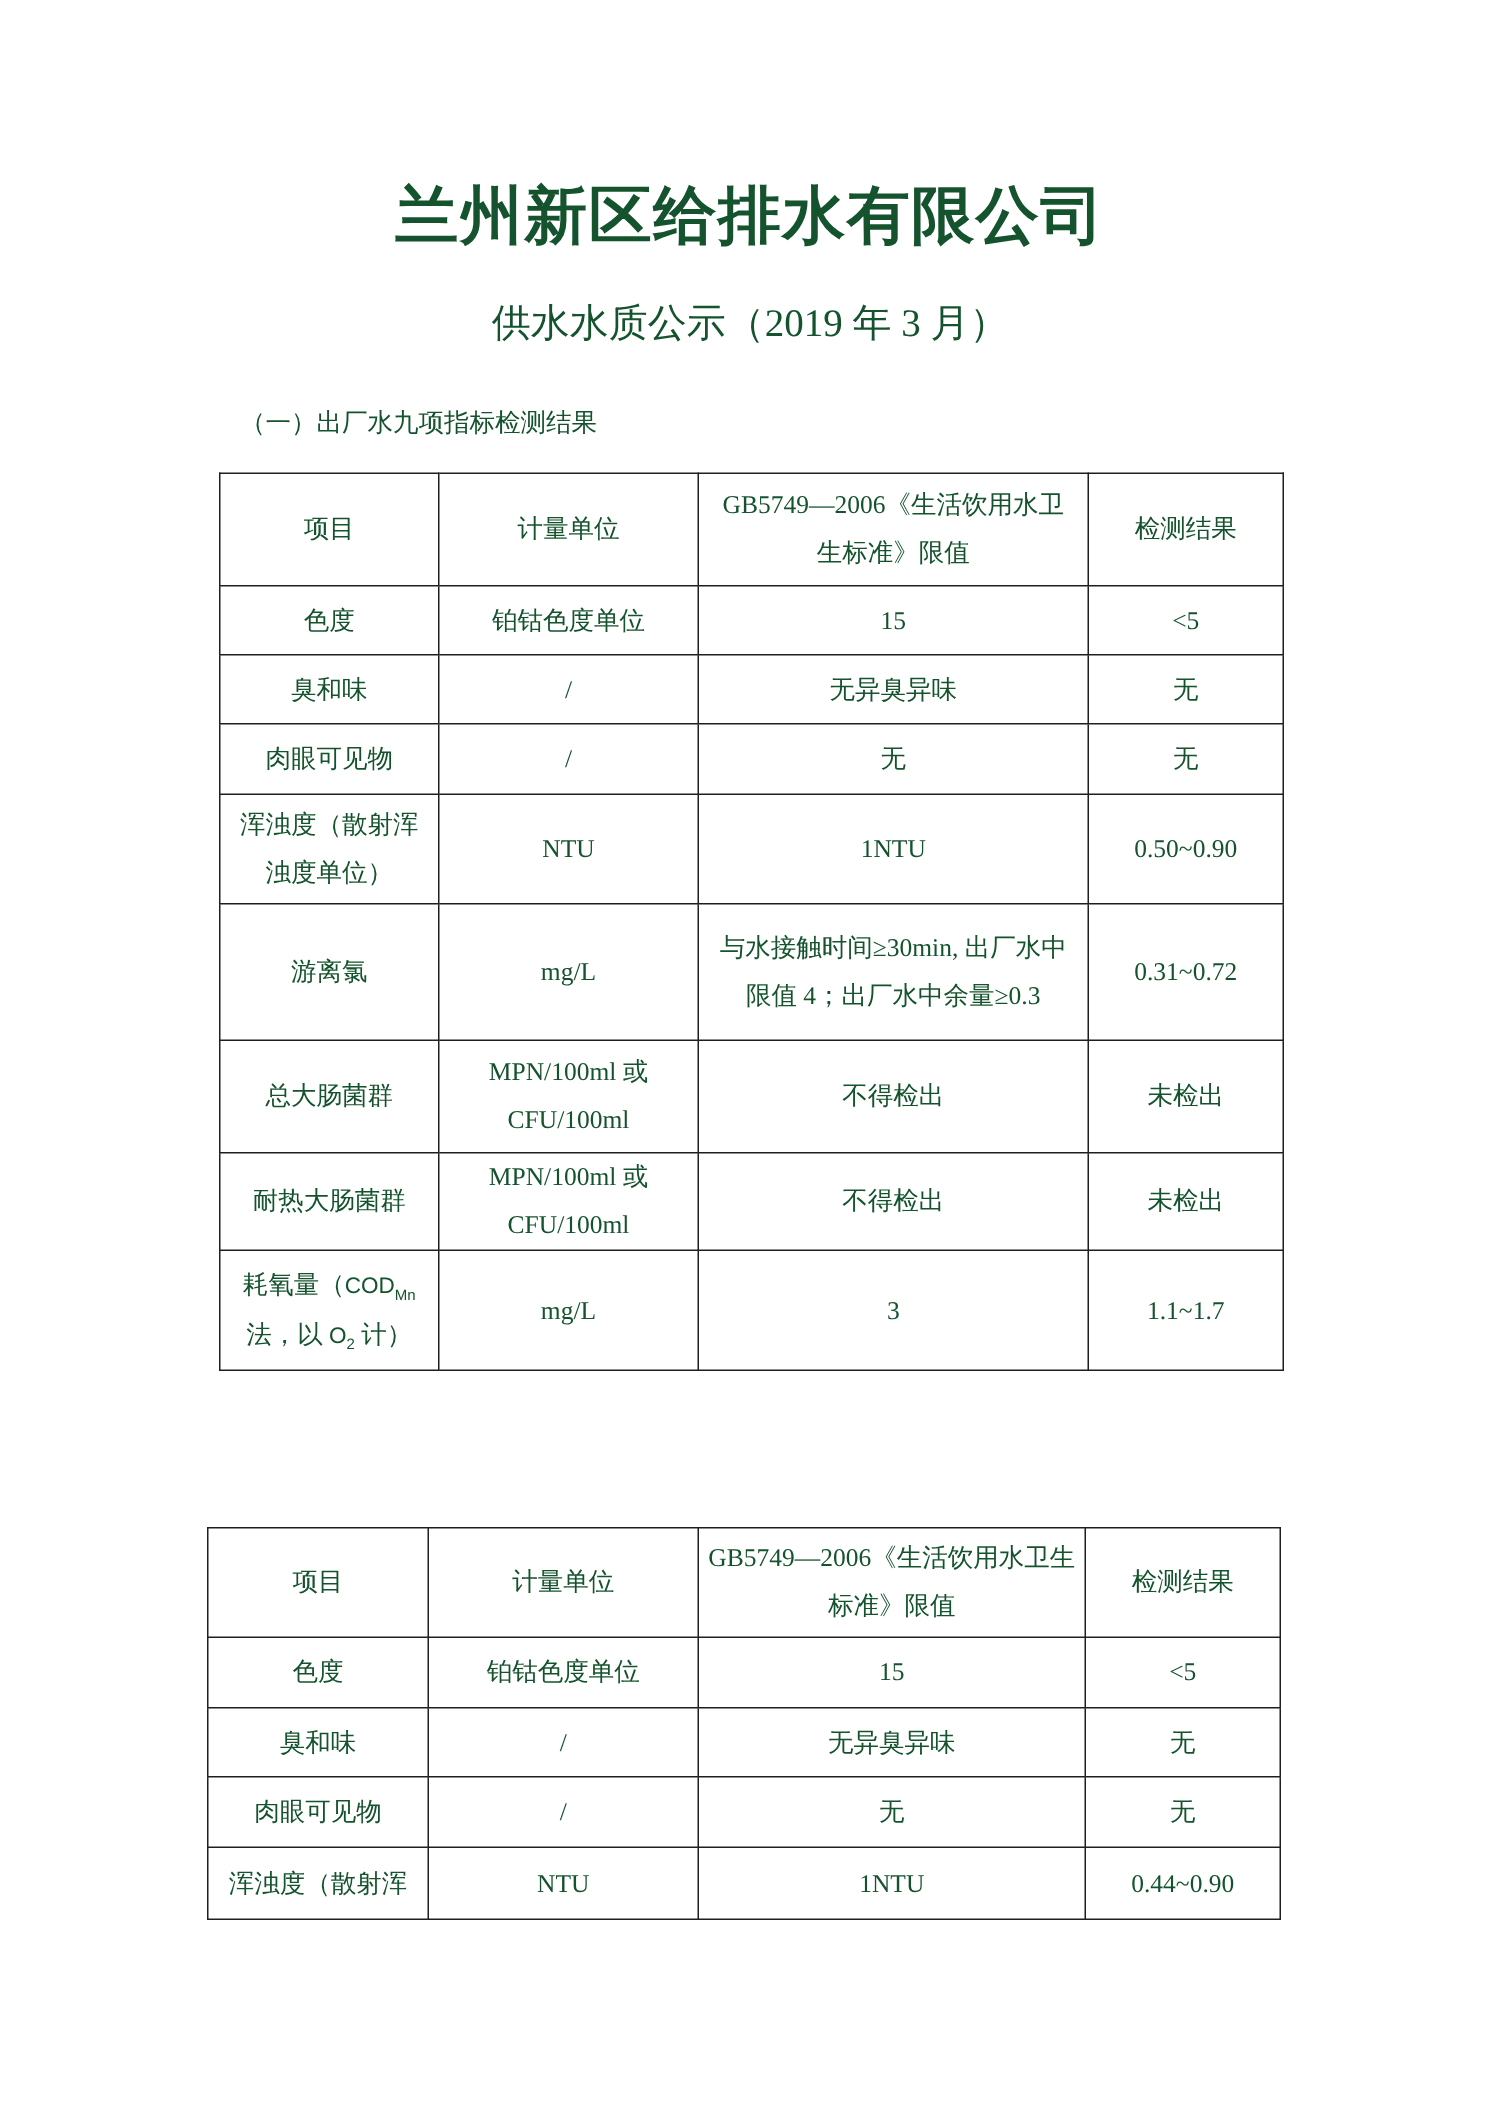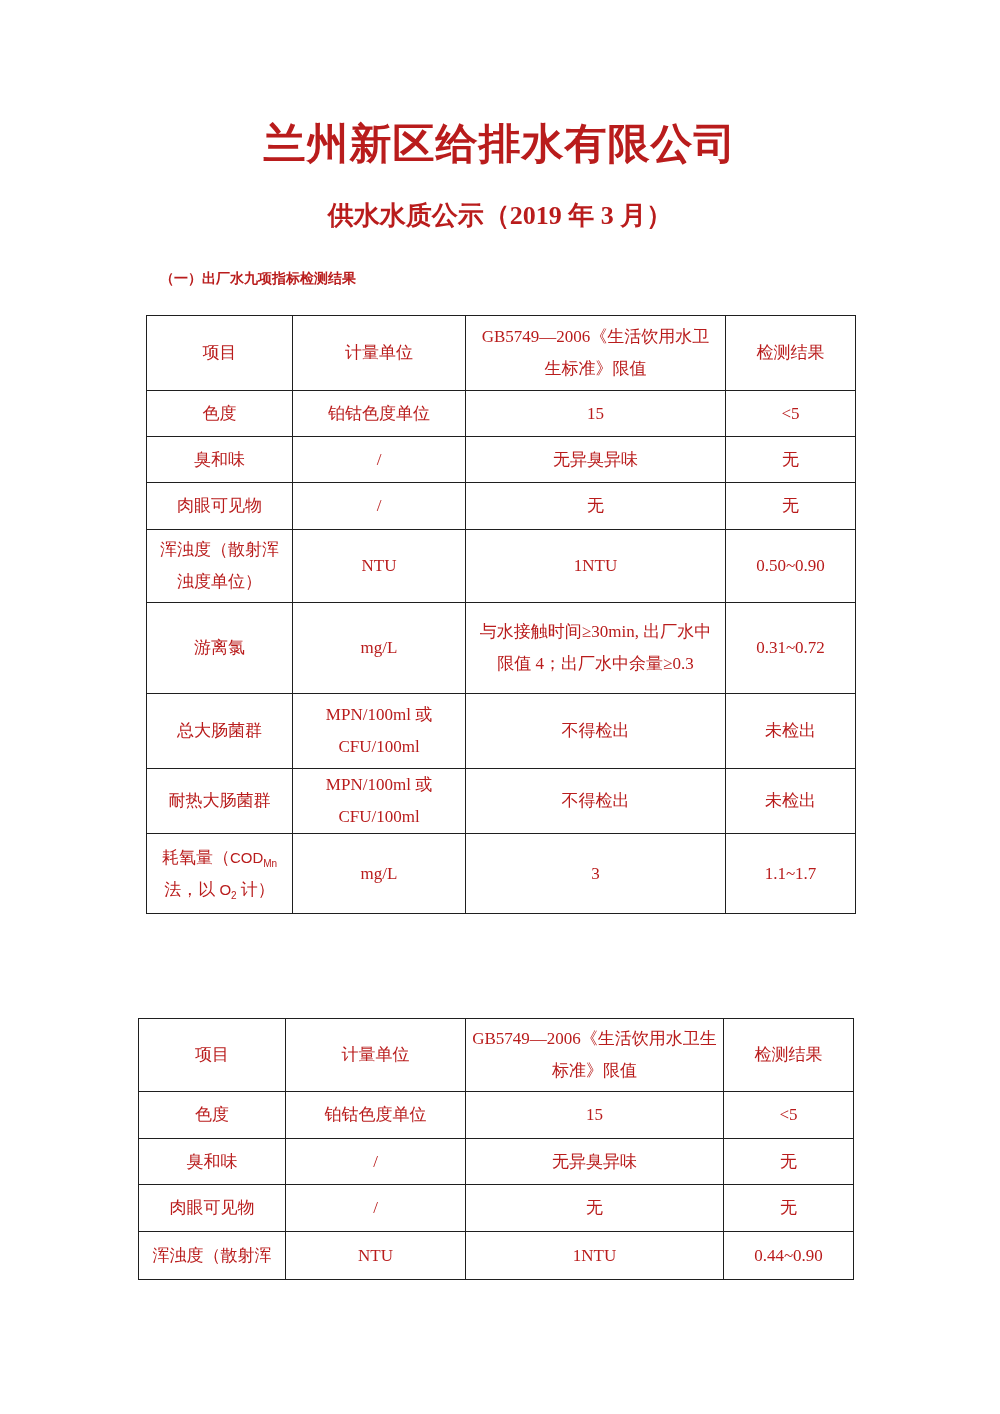--- a/index.html
+++ b/index.html
@@ -1,37 +1,37 @@
 <!DOCTYPE html>
 <html><head>
 <meta charset="utf-8">
 <style>
   html,body { margin:0; padding:0; background:#ffffff; }
   .page {
     position:relative;
     width:1000px; height:1414px;
     background:#ffffff;
-    color:#b91c1c;
+    color:#14532d;
     font-family:"Liberation Serif","DejaVu Serif",serif;
     overflow:hidden;
   }
   .doc-title {
     position:absolute; top:116px; left:0; right:0;
     margin:0; text-align:center;
     font-size:42px; font-weight:bold; letter-spacing:1px;
     font-family:"Liberation Serif","DejaVu Serif",serif;
   }
   .doc-subtitle {
     position:absolute; top:198px; left:0; right:0;
     margin:0; text-align:center;
-    font-size:26px; font-weight:bold;
+    font-size:26px; font-weight:normal;
   }
   .section-heading {
     position:absolute; top:270px; left:160px;
-    margin:0; font-size:14px; font-weight:bold;
+    margin:0; font-size:17px; font-weight:normal;
   }
   table.qtable {
     position:absolute;
     border-collapse:collapse; table-layout:fixed;
     background:#ffffff;
   }
   #table1 { left:146px; top:315px; width:709px; }
   #table2 { left:138px; top:1018px; width:715px; }
   .qtable th, .qtable td {
     border:1.5px solid #1f1f1f;

